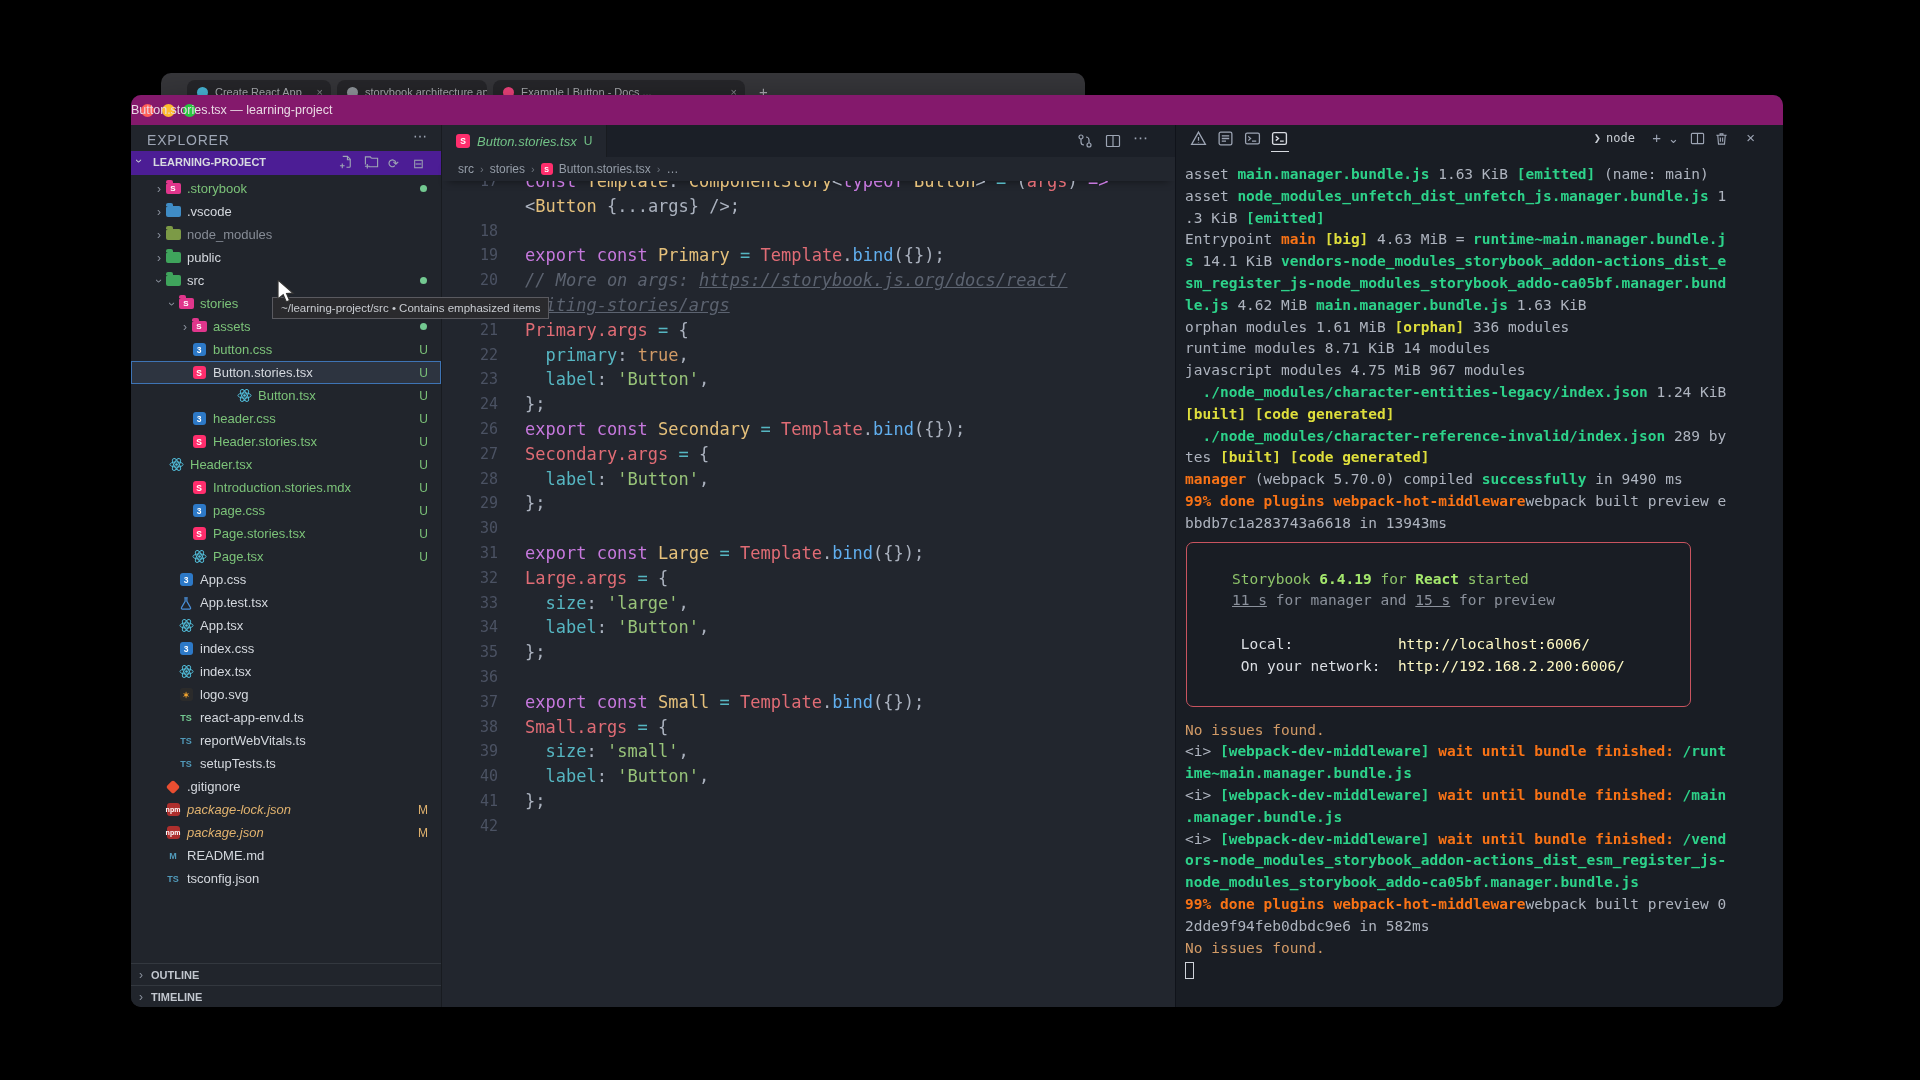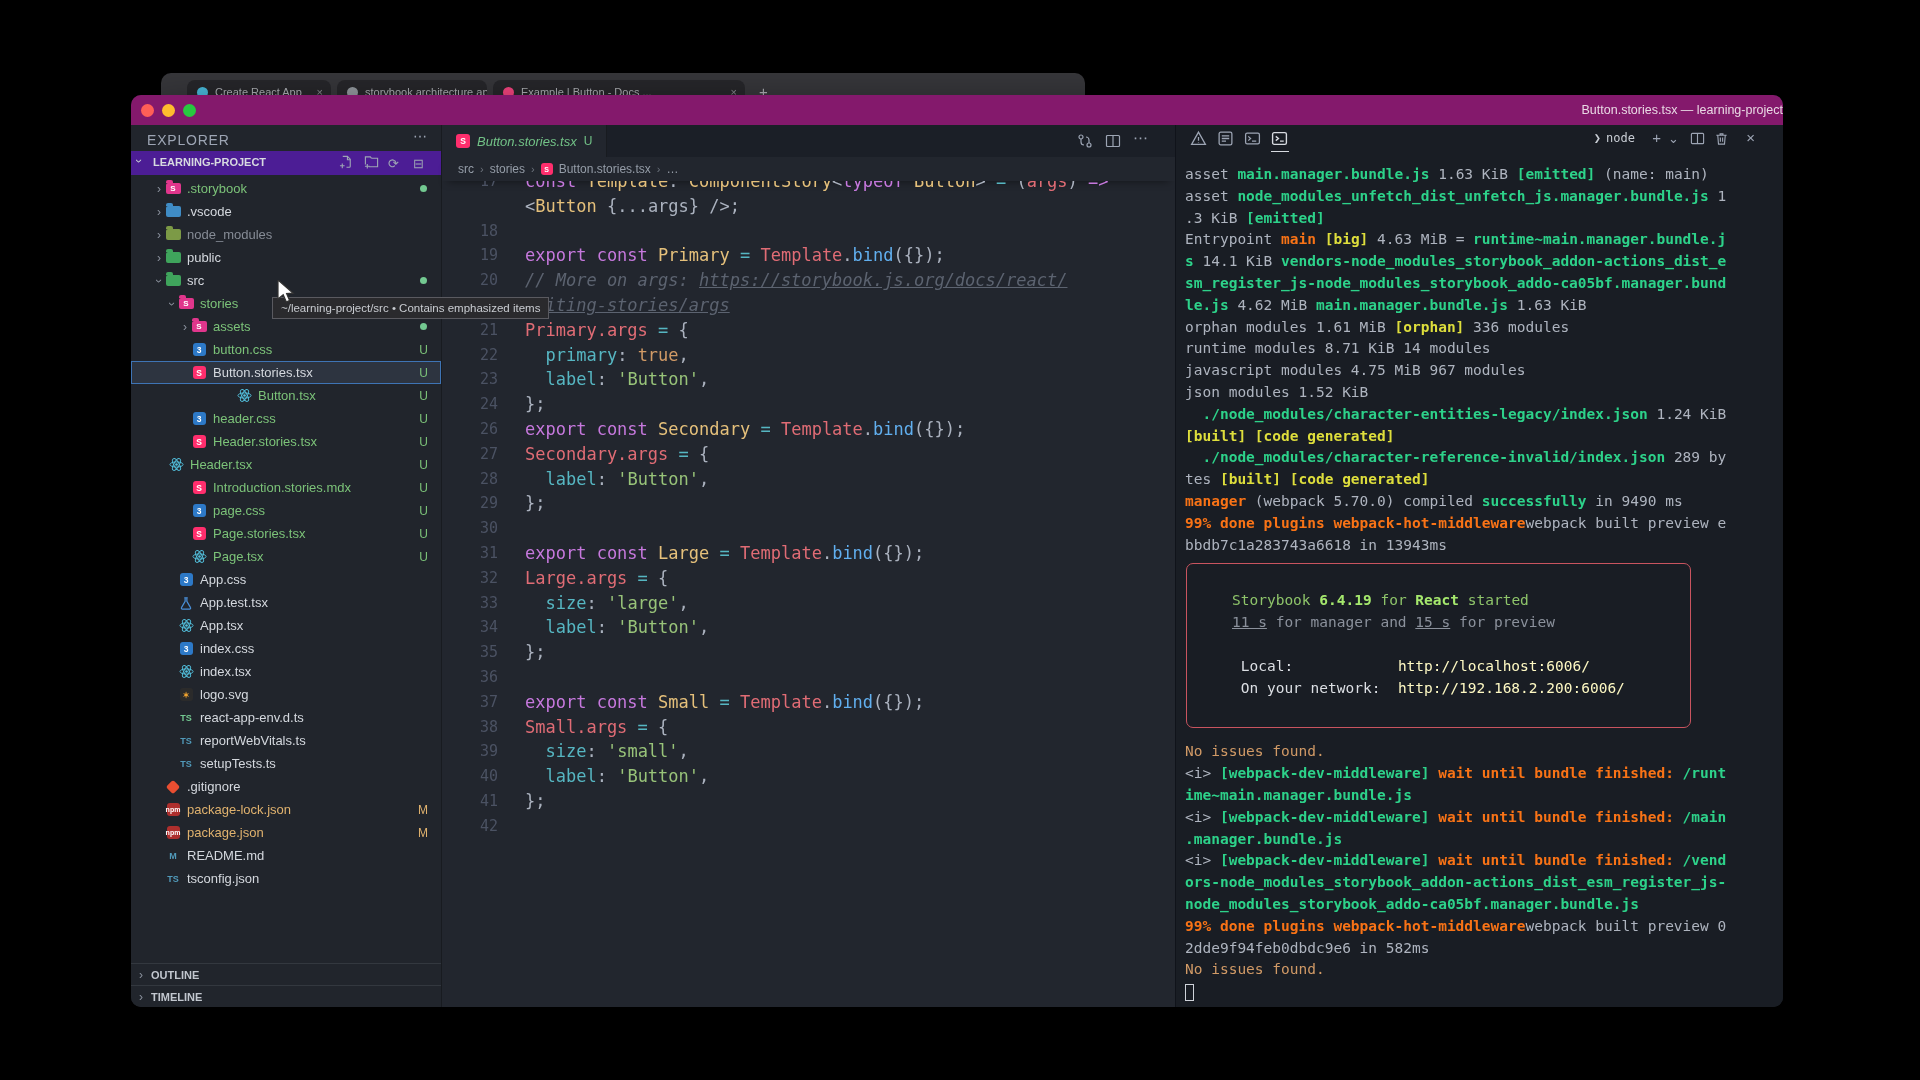--- a/index.html
+++ b/index.html
@@ -16,21 +16,21 @@
   .btab .bx { color:#8e9096; font-size:11px; margin-left:auto; }
   #newtab { position:absolute; top:10px; font-size:15px; color:#b6b8bd; }
 
   
   #win { position:absolute; left:131px; top:95px; width:1652px; height:912px;
          background:#22262e; border-radius:10px; overflow:hidden;
          box-shadow:0 25px 70px rgba(0,0,0,.75); }
   #titlebar { position:absolute; left:0; top:0; right:0; height:30px; background:#84196c; }
   .light { position:absolute; top:9px; width:13px; height:13px; border-radius:50%; }
   #title { position:absolute; top:0; left:0; right:0; height:36px; line-height:30px;
-           text-align:right; font-size:12.5px; color:#e9d9e4; }
+           text-align:left; font-size:12.5px; color:#e9d9e4; }
 
   
   #sidebar { position:absolute; left:0; top:30px; bottom:0; width:310px; background:#21252c; }
   #exp-head { position:absolute; left:0; top:0; width:100%; height:26px; }
   #exp-title { position:absolute; left:16px; top:7px; font-size:14px; letter-spacing:.8px; color:#9da5b4; }
   #exp-more { position:absolute; right:14px; top:3px; color:#9da5b4; font-size:14px; }
   #section-head { position:absolute; left:0; top:26px; width:100%; height:24px; background:#4c1d95; }
   #section-chev { position:absolute; left:6px; top:3px; color:#c8cdd4; font-size:12px; transform:rotate(90deg); }
   #section-title { position:absolute; left:22px; top:5px; font-size:11px; font-weight:bold; color:#d7dae0; }
   .sect-ico { position:absolute; top:4px; width:16px; height:16px; color:#9da5b4; }
@@ -38,21 +38,21 @@
   .sect-txt { font-size:13px; color:#9da5b4; line-height:16px; }
 
   #tree { position:absolute; left:0; top:52px; width:100%; }
   .trow { position:relative; height:23px; display:flex; align-items:center; font-size:13px; }
   .trow .chev { width:12px; flex:none; color:#8a919d; font-size:12px; text-align:center; line-height:12px; }
   .trow .chev.open { transform:rotate(90deg); }
   .trow .lbl { margin-left:6px; white-space:nowrap; }
   .trow .badge { position:absolute; right:13px; font-size:12px; }
   .trow .dot { position:absolute; right:14px; width:7px; height:7px; border-radius:50%; background:#73c991; }
   .trow.sel { background:#2d3440; outline:1px solid #3e74b5; outline-offset:-1px; }
-  .fg-g { color:#7cc379; } .fg-w { color:#d4d8de; } .fg-dim { color:#868c96; } .fg-o { color:#e0b26e; }
+  .fg-g { color:#7cc379; } .fg-w { color:#d4d8de; } .fg-dim { color:#868c96; } .fg-o { color:#e0b26e;font-style:italic; }
   .bd-g { color:#7cc379; } .bd-o { color:#e0b26e; }
 
   .ic { width:16px; height:16px; flex:none; position:relative; display:flex;
         align-items:center; justify-content:center; }
   .fold { width:15px; height:11px; border-radius:2px; position:relative; }
   .fold::before { content:""; position:absolute; left:0; top:-3px; width:7px; height:3px;
                   border-radius:2px 2px 0 0; background:inherit; }
   .fold .flt { position:absolute; left:0; top:0; right:0; bottom:0; display:flex; align-items:center;
                justify-content:center; font-size:8px; font-weight:bold; color:#fff; }
   .sq { width:13px; height:13px; border-radius:3px; display:flex; align-items:center;
@@ -576,21 +576,20 @@
           <div class="trl"><span class="td">asset </span><span class="tg">main.manager.bundle.js</span><span class="td"> 1.63 KiB </span><span class="tg">[emitted]</span><span class="td"> (name: main)</span></div>
           <div class="trl"><span class="td">asset </span><span class="tg">node_modules_unfetch_dist_unfetch_js.manager.bundle.js</span><span class="td"> 1</span></div>
           <div class="trl"><span class="td">.3 KiB </span><span class="tg">[emitted]</span></div>
           <div class="trl"><span class="td">Entrypoint </span><span class="tw">main </span><span class="ty">[big]</span><span class="td"> 4.63 MiB = </span><span class="tg">runtime~main.manager.bundle.j</span></div>
           <div class="trl"><span class="tg">s</span><span class="td"> 14.1 KiB </span><span class="tg">vendors-node_modules_storybook_addon-actions_dist_e</span></div>
           <div class="trl"><span class="tg">sm_register_js-node_modules_storybook_addo-ca05bf.manager.bund</span></div>
           <div class="trl"><span class="tg">le.js</span><span class="td"> 4.62 MiB </span><span class="tg">main.manager.bundle.js</span><span class="td"> 1.63 KiB</span></div>
           <div class="trl"><span class="td">orphan modules 1.61 MiB </span><span class="ty">[orphan]</span><span class="td"> 336 modules</span></div>
           <div class="trl"><span class="td">runtime modules 8.71 KiB 14 modules</span></div>
           <div class="trl"><span class="td">javascript modules 4.75 MiB 967 modules</span></div>
-          <div class="trl"><span class="td">json modules 1.52 KiB</span></div>
           <div class="trl"><span class="td">  </span><span class="tg">./node_modules/character-entities-legacy/index.json</span><span class="td"> 1.24 KiB</span></div>
           <div class="trl"><span class="ty">[built] [code generated]</span></div>
           <div class="trl"><span class="td">  </span><span class="tg">./node_modules/character-reference-invalid/index.json</span><span class="td"> 289 by</span></div>
           <div class="trl"><span class="td">tes </span><span class="ty">[built] [code generated]</span></div>
           <div class="trl"><span class="tw">manager</span><span class="td"> (webpack 5.70.0) compiled </span><span class="tg">successfully</span><span class="td"> in 9490 ms</span></div>
           <div class="trl"><span class="tw">99% done plugins webpack-hot-middleware</span><span class="td">webpack built preview e</span></div>
           <div class="trl"><span class="td">bbdb7c1a283743a6618 in 13943ms</span></div>
         </div>
       <div id="sb-box">
           <div class="trl"><span class="tgr">Storybook </span><span class="tgb">6.4.19</span><span class="tgr"> for </span><span class="tgb">React</span><span class="tgr"> started</span></div>

